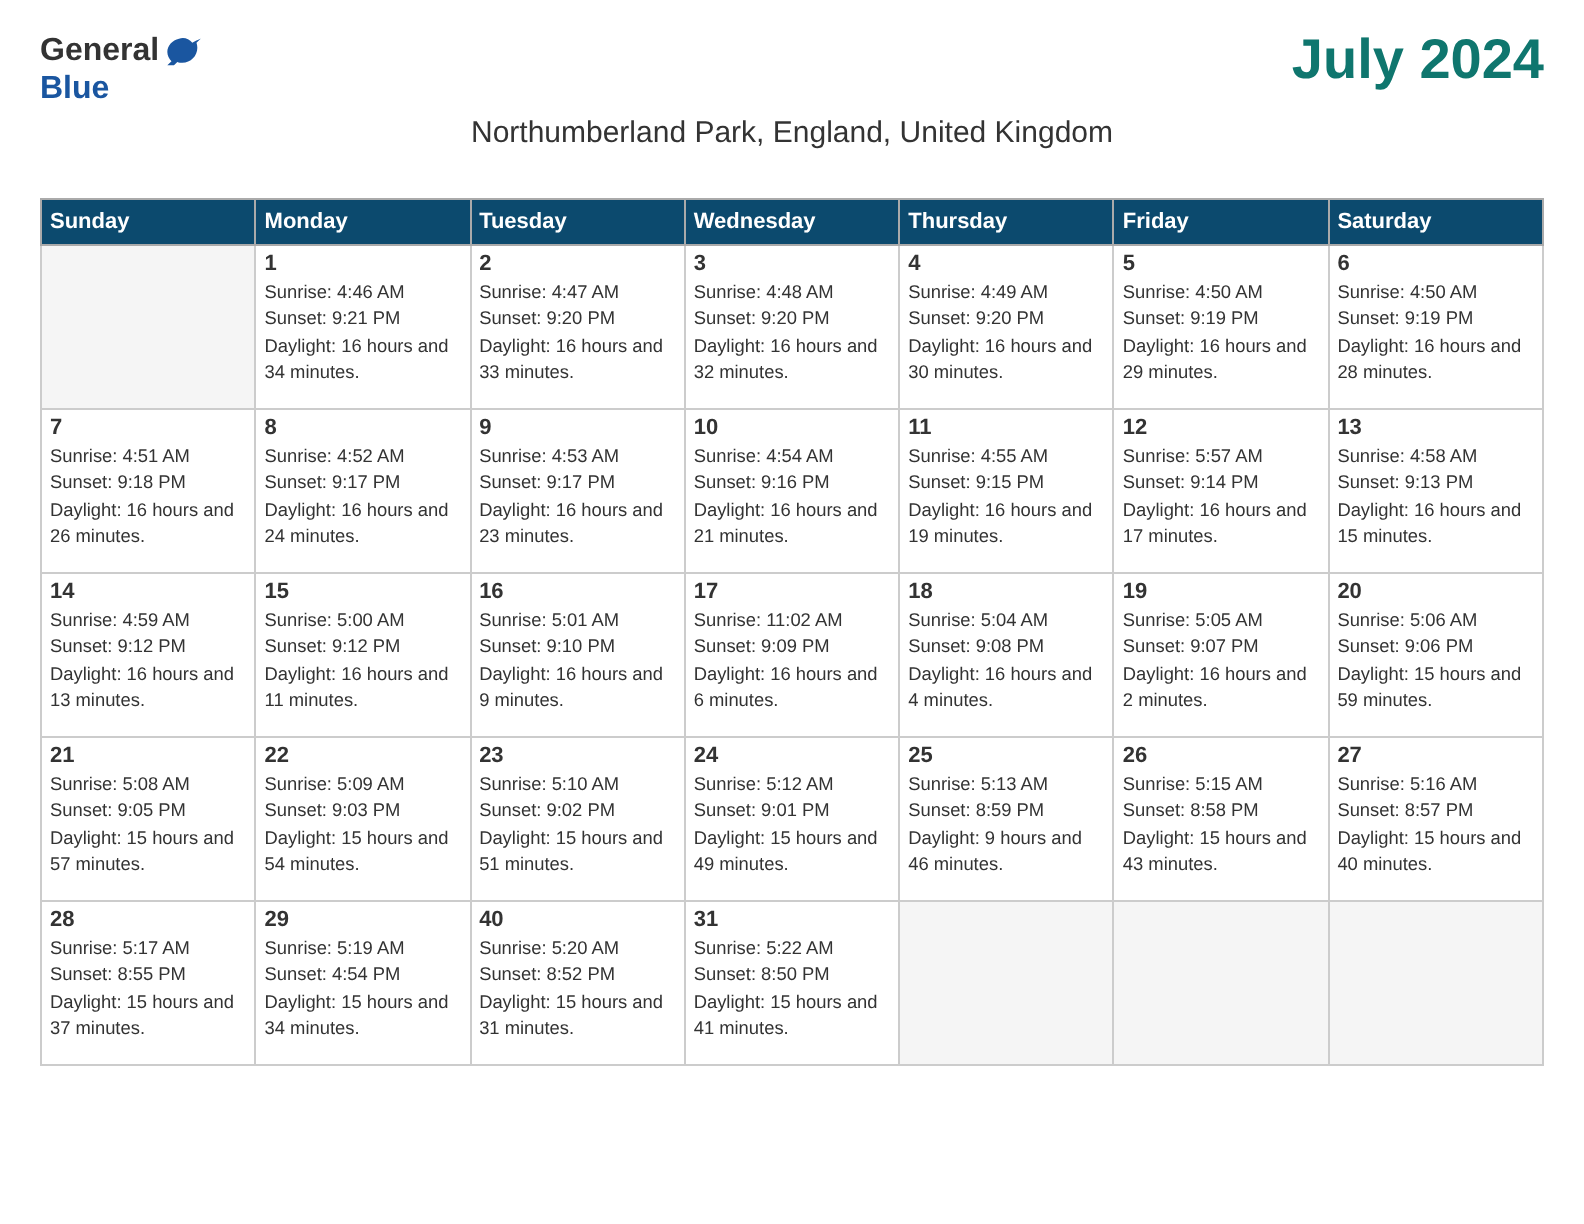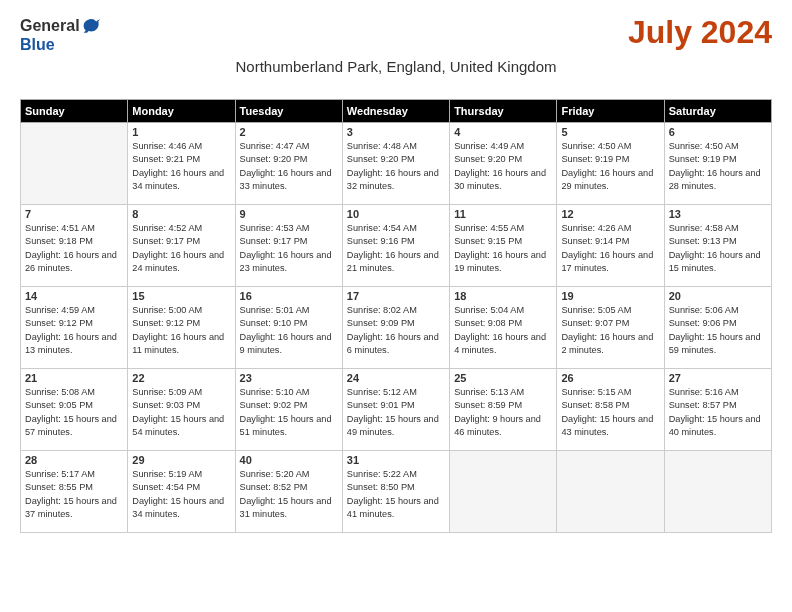--- a/index.html
+++ b/index.html
@@ -35,40 +35,40 @@
       font-size: 16px;
       font-weight: bold;
       color: #333;
     }
     .logo-bird {
       width: 20px;
       height: 20px;
       margin-left: 2px;
     }
     .month-title {
-      font-size: 32px;
-      font-weight: bold;
-      color: #c2410c;
+      font-size: 28px;
+      font-weight: bold;
+      color: #0f766e;
       text-align: right;
       line-height: 1;
     }
     .location-title {
       font-size: 15px;
       color: #333;
       text-align: center;
       margin-bottom: 24px;
       font-weight: normal;
     }
     table {
       width: 100%;
       border-collapse: collapse;
       table-layout: fixed;
     }
     th {
-      background-color: #000000;
+      background-color: #0c4a6e;
       color: #fff;
       font-size: 11px;
       font-weight: bold;
       padding: 5px 4px;
       text-align: left;
       border: 1px solid #aaa;
     }
     td {
       vertical-align: top;
       border: 1px solid #ccc;
@@ -168,21 +168,21 @@
           <td>
             <span class="day-num">10</span>
             <div class="day-info"><span>Sunrise: 4:54 AM</span><br><span>Sunset: 9:16 PM</span><br><span>Daylight: 16 hours and 21 minutes.</span></div>
           </td>
           <td>
             <span class="day-num">11</span>
             <div class="day-info"><span>Sunrise: 4:55 AM</span><br><span>Sunset: 9:15 PM</span><br><span>Daylight: 16 hours and 19 minutes.</span></div>
           </td>
           <td>
             <span class="day-num">12</span>
-            <div class="day-info"><span>Sunrise: 4:26 AM</span><br><span>Sunset: 9:14 PM</span><br><span>Daylight: 16 hours and 17 minutes.</span></div>
+            <div class="day-info"><span>Sunrise: 5:57 AM</span><br><span>Sunset: 9:14 PM</span><br><span>Daylight: 16 hours and 17 minutes.</span></div>
           </td>
           <td>
             <span class="day-num">13</span>
             <div class="day-info"><span>Sunrise: 4:58 AM</span><br><span>Sunset: 9:13 PM</span><br><span>Daylight: 16 hours and 15 minutes.</span></div>
           </td>
         </tr>
         <tr>
           <td>
             <span class="day-num">14</span>
             <div class="day-info"><span>Sunrise: 4:59 AM</span><br><span>Sunset: 9:12 PM</span><br><span>Daylight: 16 hours and 13 minutes.</span></div>
@@ -190,21 +190,21 @@
           <td>
             <span class="day-num">15</span>
             <div class="day-info"><span>Sunrise: 5:00 AM</span><br><span>Sunset: 9:12 PM</span><br><span>Daylight: 16 hours and 11 minutes.</span></div>
           </td>
           <td>
             <span class="day-num">16</span>
             <div class="day-info"><span>Sunrise: 5:01 AM</span><br><span>Sunset: 9:10 PM</span><br><span>Daylight: 16 hours and 9 minutes.</span></div>
           </td>
           <td>
             <span class="day-num">17</span>
-            <div class="day-info"><span>Sunrise: 8:02 AM</span><br><span>Sunset: 9:09 PM</span><br><span>Daylight: 16 hours and 6 minutes.</span></div>
+            <div class="day-info"><span>Sunrise: 11:02 AM</span><br><span>Sunset: 9:09 PM</span><br><span>Daylight: 16 hours and 6 minutes.</span></div>
           </td>
           <td>
             <span class="day-num">18</span>
             <div class="day-info"><span>Sunrise: 5:04 AM</span><br><span>Sunset: 9:08 PM</span><br><span>Daylight: 16 hours and 4 minutes.</span></div>
           </td>
           <td>
             <span class="day-num">19</span>
             <div class="day-info"><span>Sunrise: 5:05 AM</span><br><span>Sunset: 9:07 PM</span><br><span>Daylight: 16 hours and 2 minutes.</span></div>
           </td>
           <td>

